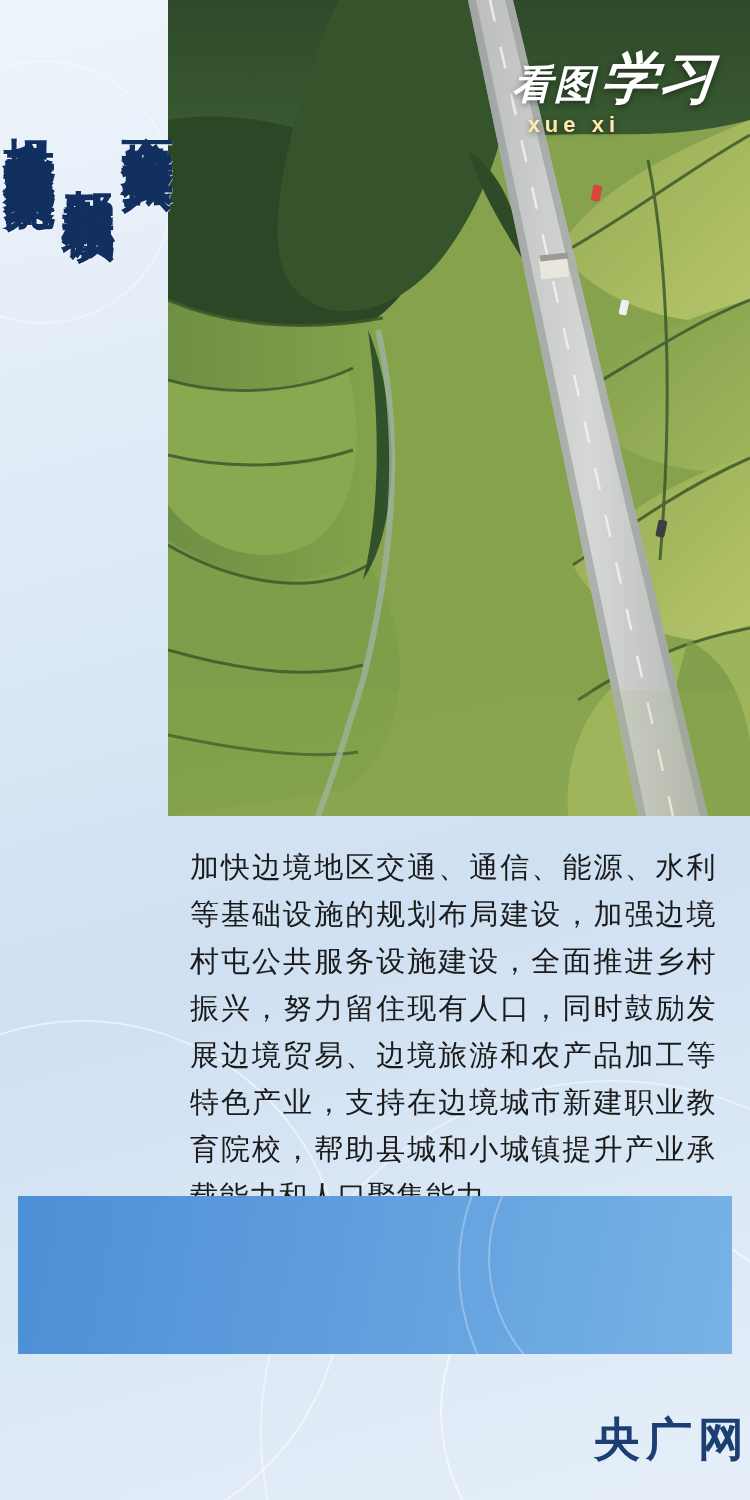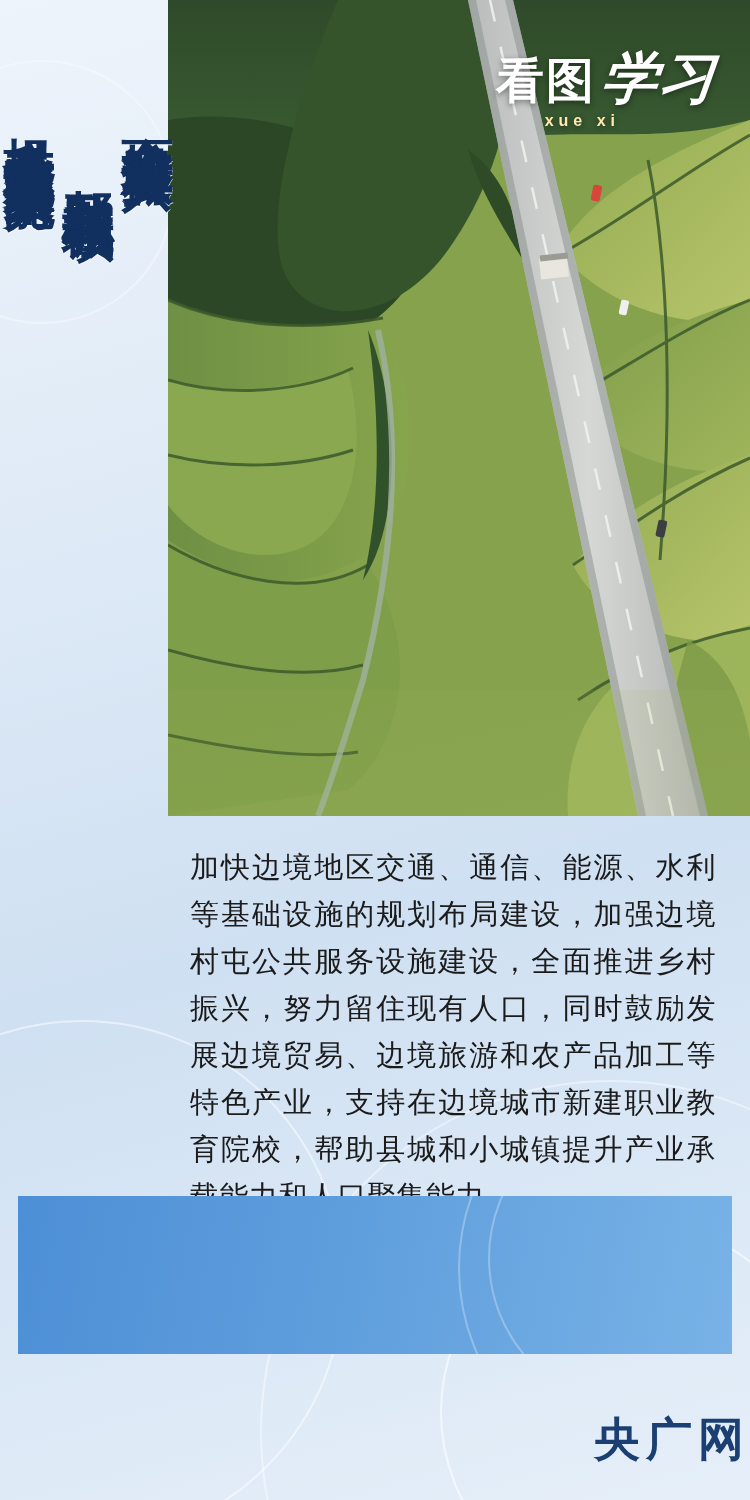--- a/index.html
+++ b/index.html
@@ -53,36 +53,37 @@
   }
   .brand-row {
     display: flex;
     align-items: flex-end;
     justify-content: flex-end;
     gap: 6px;
   }
   .brand-kan {
     font-family: "DejaVu Serif", serif;
     font-weight: bold;
-    font-size: 48px;
+    font-size: 40px;
     letter-spacing: 2px;
     line-height: 1;
+    font-style: italic;
   }
   .brand-xue {
     font-family: "DejaVu Serif", serif;
     font-style: italic;
     font-weight: bold;
     font-size: 56px;
     line-height: 0.92;
     letter-spacing: 1px;
     transform: skewX(-6deg);
   }
   .brand-pinyin {
     margin-top: 8px;
-    font-size: 16px;
+    font-size: 22px;
     font-weight: bold;
     letter-spacing: 5px;
     color: #ffe9b0;
     text-align: right;
     padding-right: 96px;
   }
 
   
   .headline {
     position: absolute;

